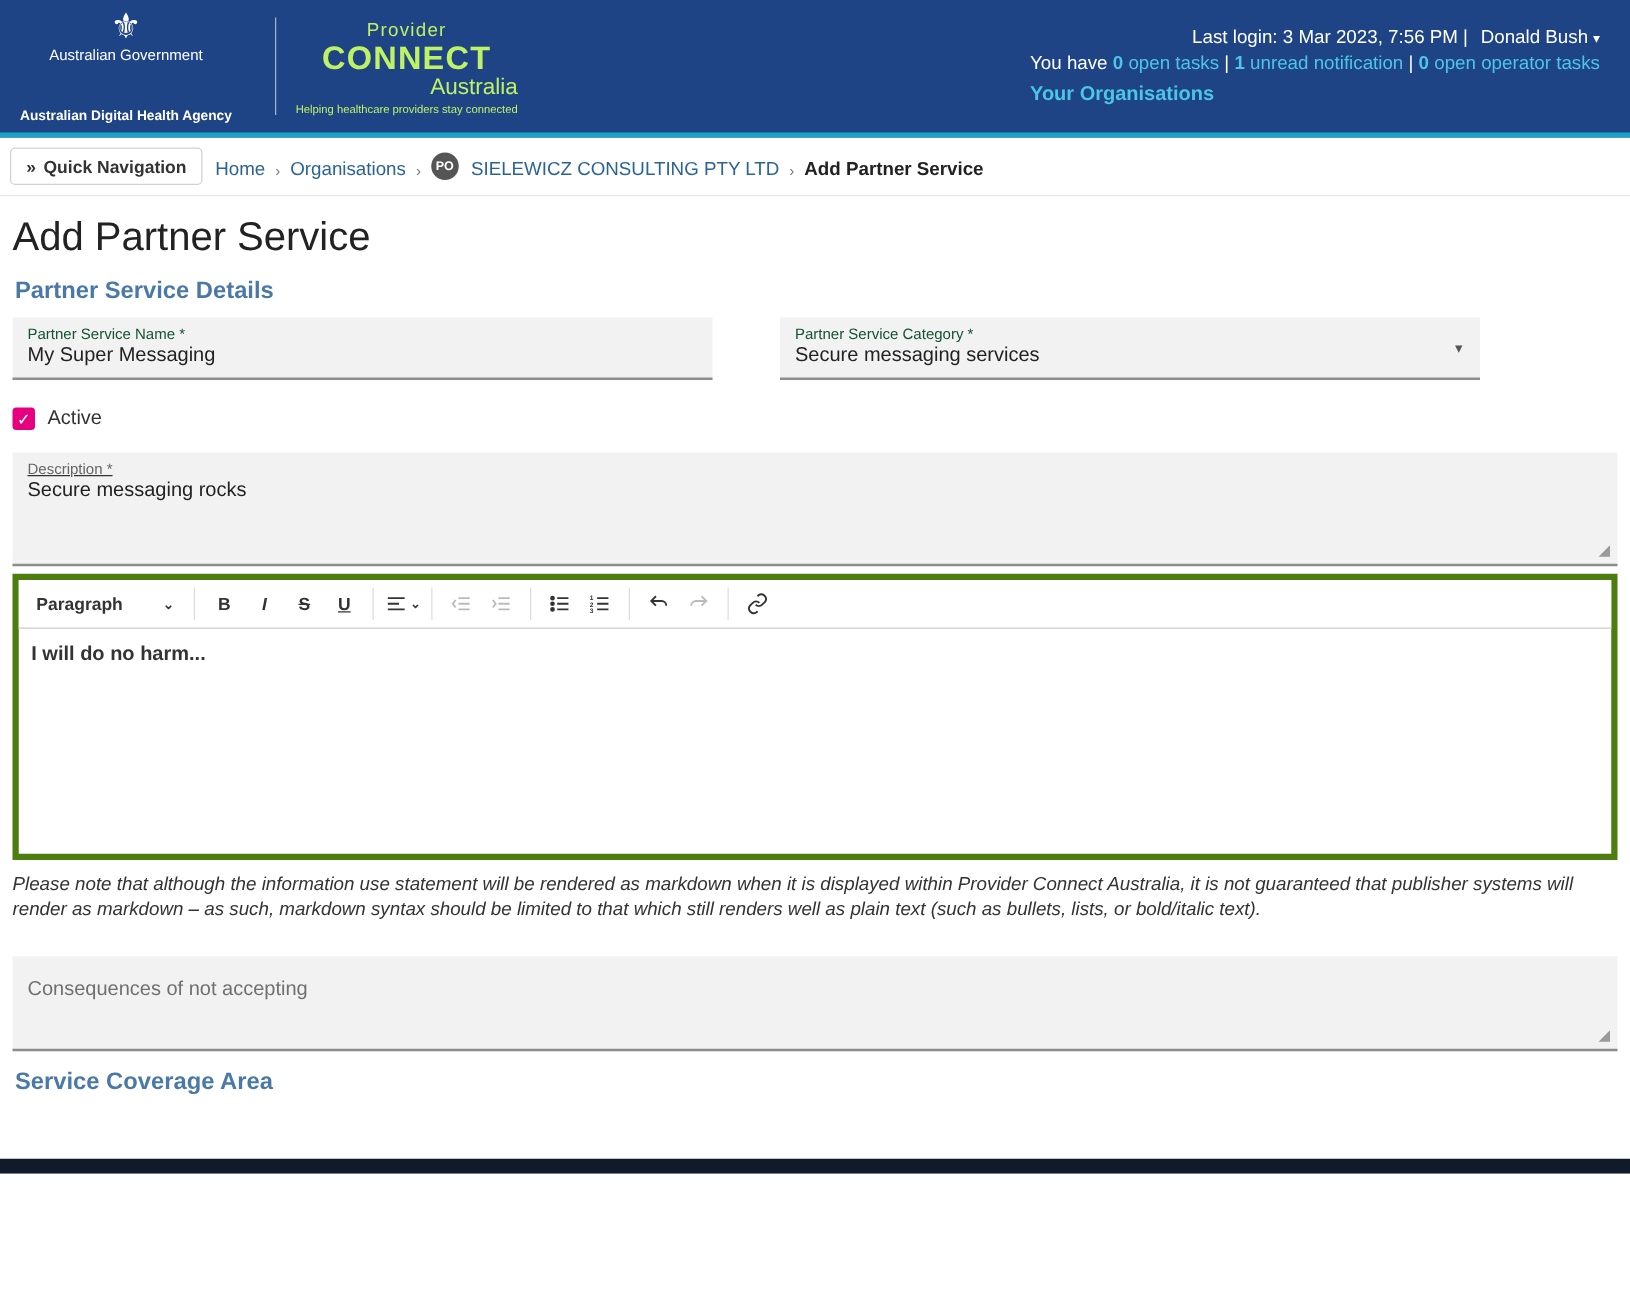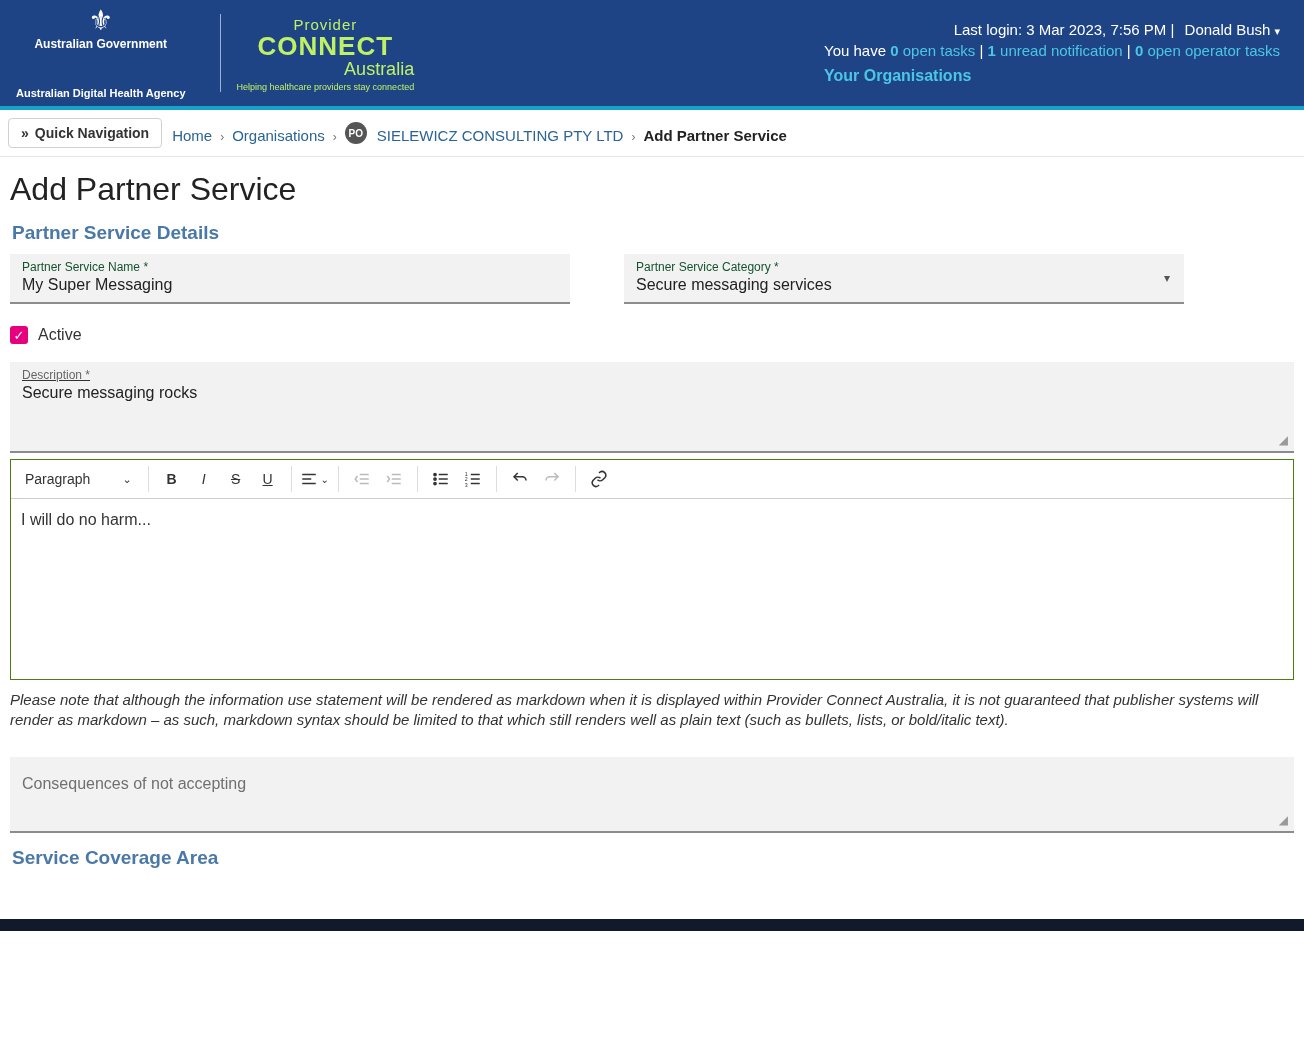--- a/index.html
+++ b/index.html
@@ -16,21 +16,21 @@
     color: #fff;
     height: 110px;
     display: flex;
     padding: 8px 24px 8px 8px;
     position: relative;
     border-bottom: 4px solid #17a2c8;
   }
   .header-left { display: flex; align-items: center; }
   .agency-logo { text-align: center; color: #fff; padding: 0 18px 0 8px;}
   .agency-logo .emblem { font-size: 28px; line-height: 1; }
-  .agency-logo .line1 { font-size: 12px; margin-top: 2px; font-weight: 700;}
+  .agency-logo .line1 { font-size: 12px; margin-top: 2px; font-weight: 400;}
   .agency-logo .line2 { font-size: 11px; font-weight: 600; white-space: nowrap; margin-top: 36px;}
   .vdivider { width:1px; background:#9fb0d0; height:78px; margin: 8px 16px; }
   .pc-logo { color:#bef264; text-align:center; line-height:1.05; padding-top:4px;}
   .pc-logo .l1 { font-size:15px; letter-spacing:1px; }
   .pc-logo .l2 { font-size:26px; font-weight:900; letter-spacing:1px;}
   .pc-logo .l3 { font-size:18px; text-align:right;}
   .pc-logo .l4 { font-size:9px; margin-top:4px;}
   .header-right {
     margin-left: auto;
     text-align: right;
@@ -117,21 +117,21 @@
     background:transparent; border:none; outline:none; resize:none;
     font-size:16px; color:#222; width:100%; margin-top:2px; font-family:inherit;
     min-height:40px;
   }
   .resize-handle {
     position:absolute; right:6px; bottom:4px; color:#9a9a9a;
     font-size:12px; pointer-events:none; transform:rotate(0deg);
   }
   
   .editor {
-    border:1px solid #4d7c0f; margin-top:6px;
+    border:5px solid #4d7c0f; margin-top:6px;font-weight:bold;
   }
   .toolbar {
     display:flex; align-items:center; border-bottom:1px solid #ccc;
     padding:4px 6px; gap:2px; background:#fff;
   }
   .toolbar .sel {
     display:flex; align-items:center; gap:32px;
     padding:4px 8px; font-size:14px; cursor:pointer;
     min-width:110px; justify-content:space-between;
   }

